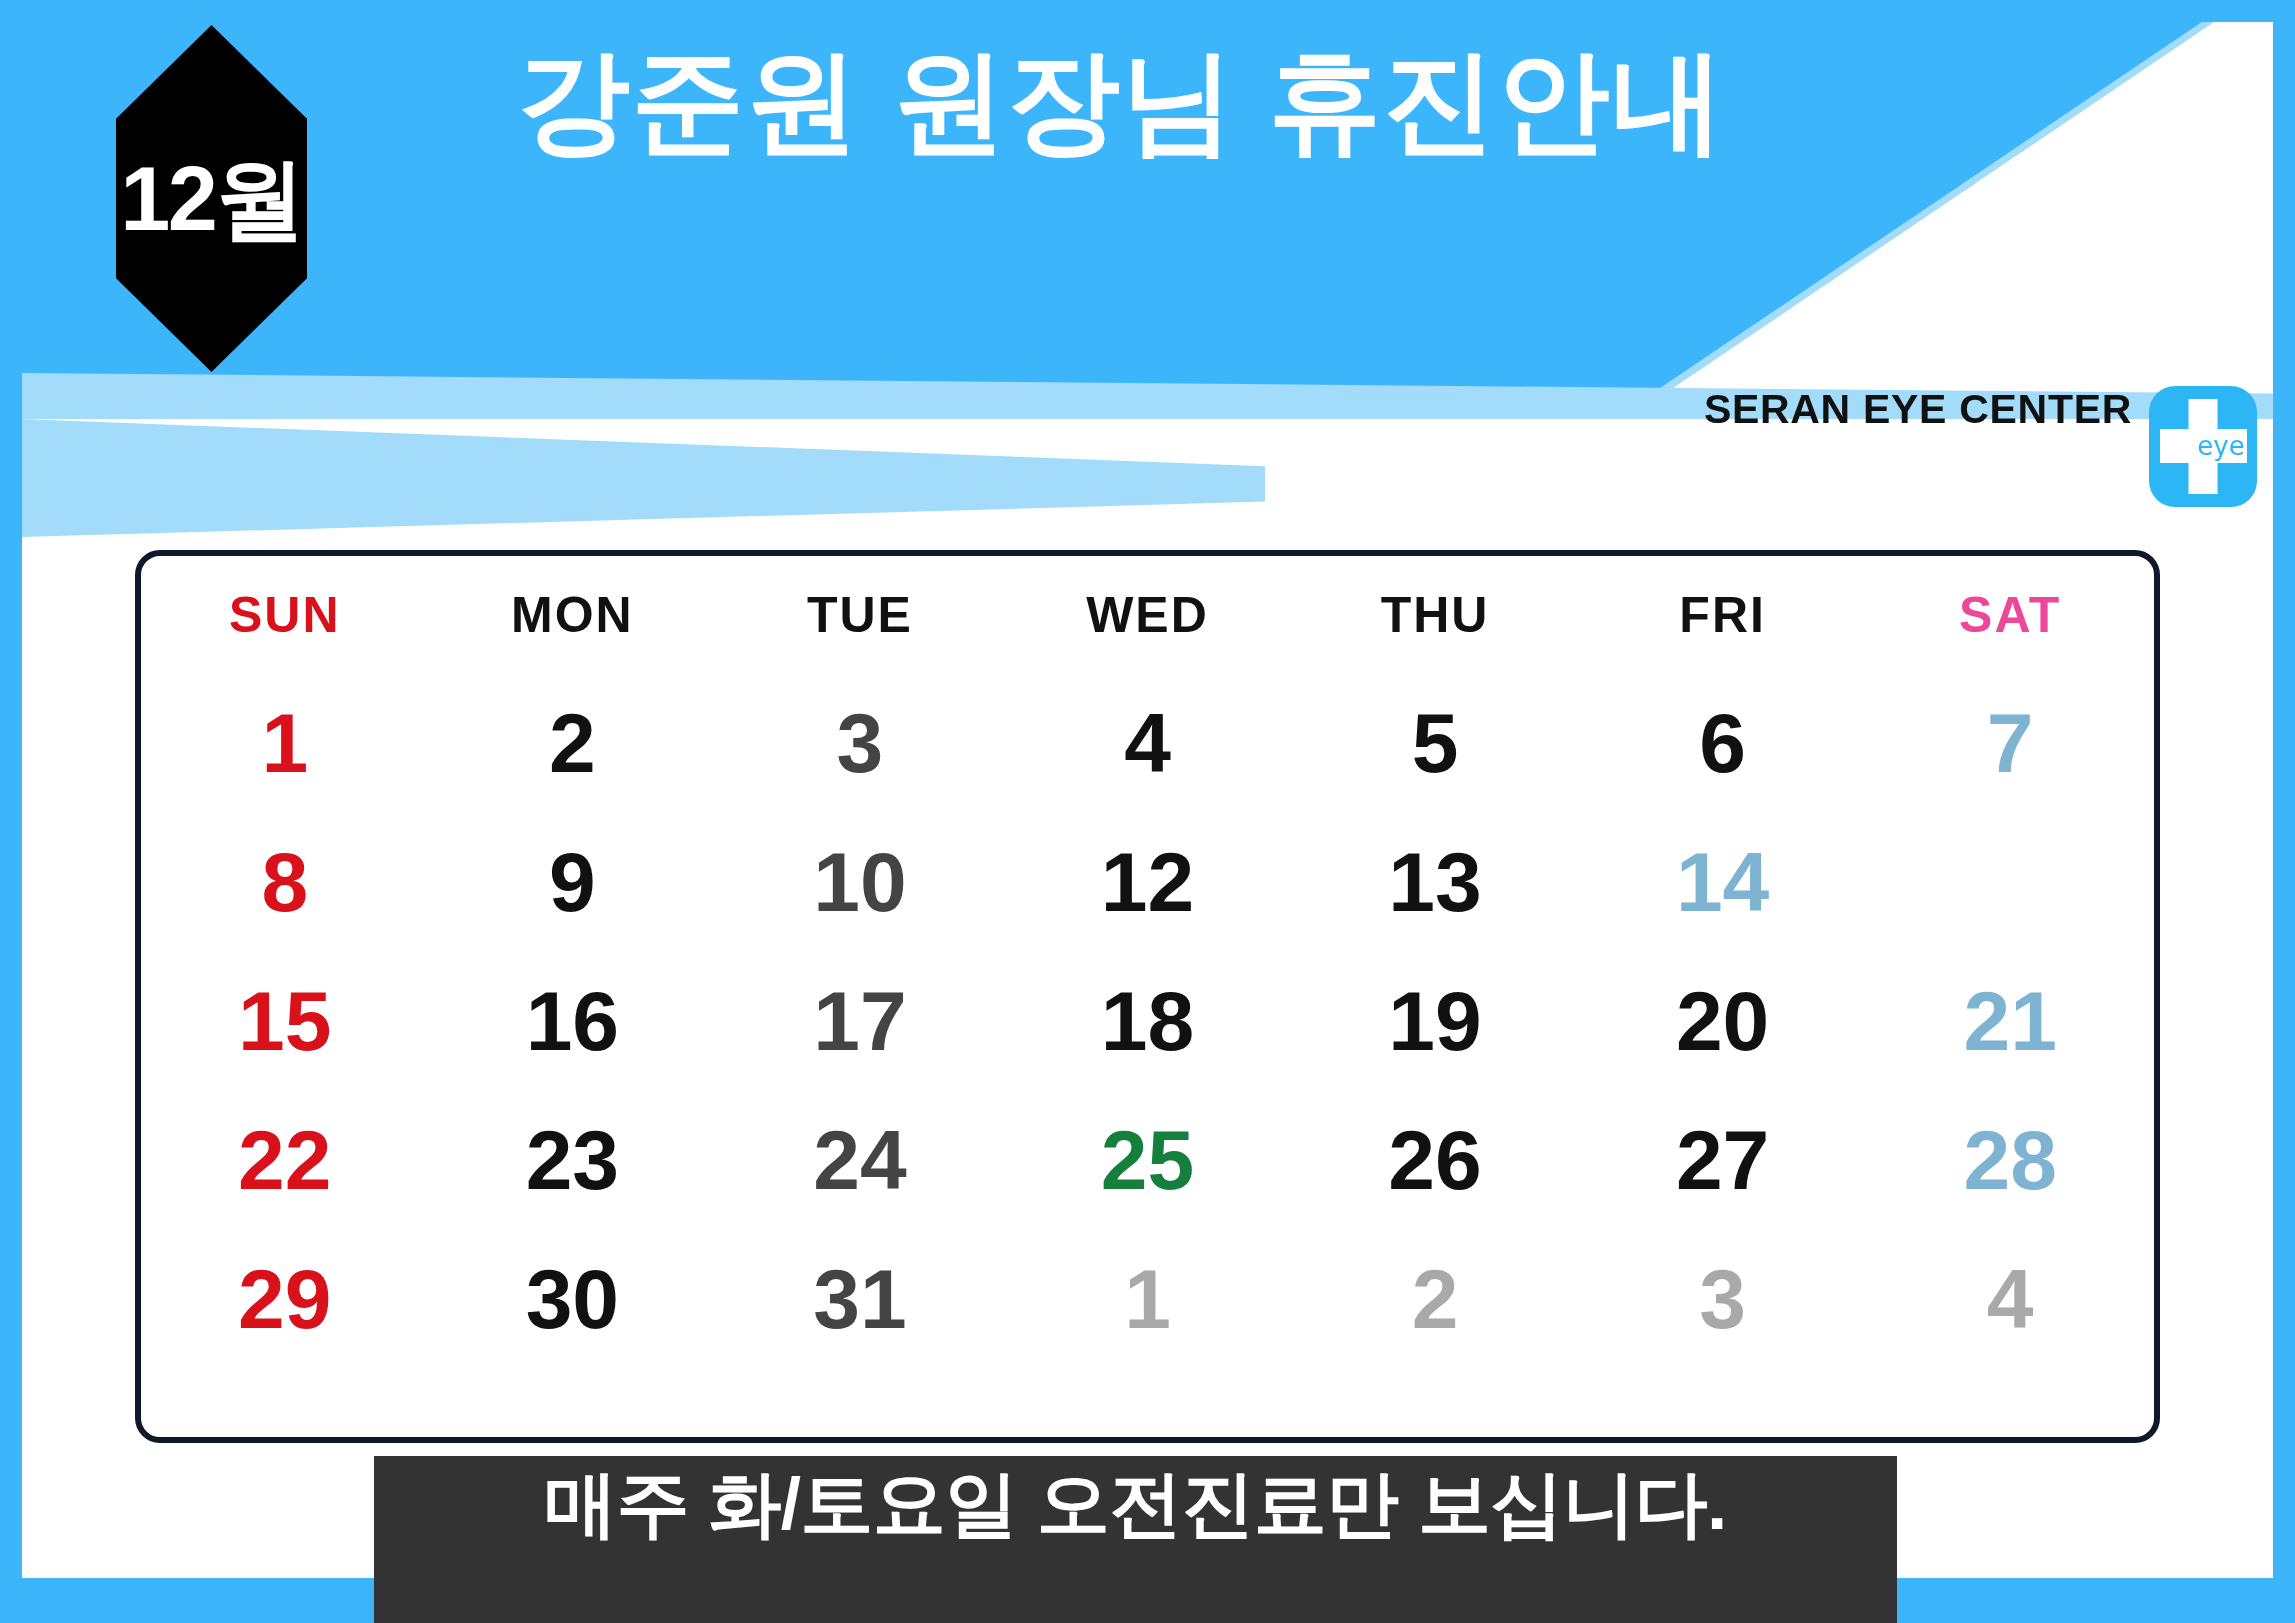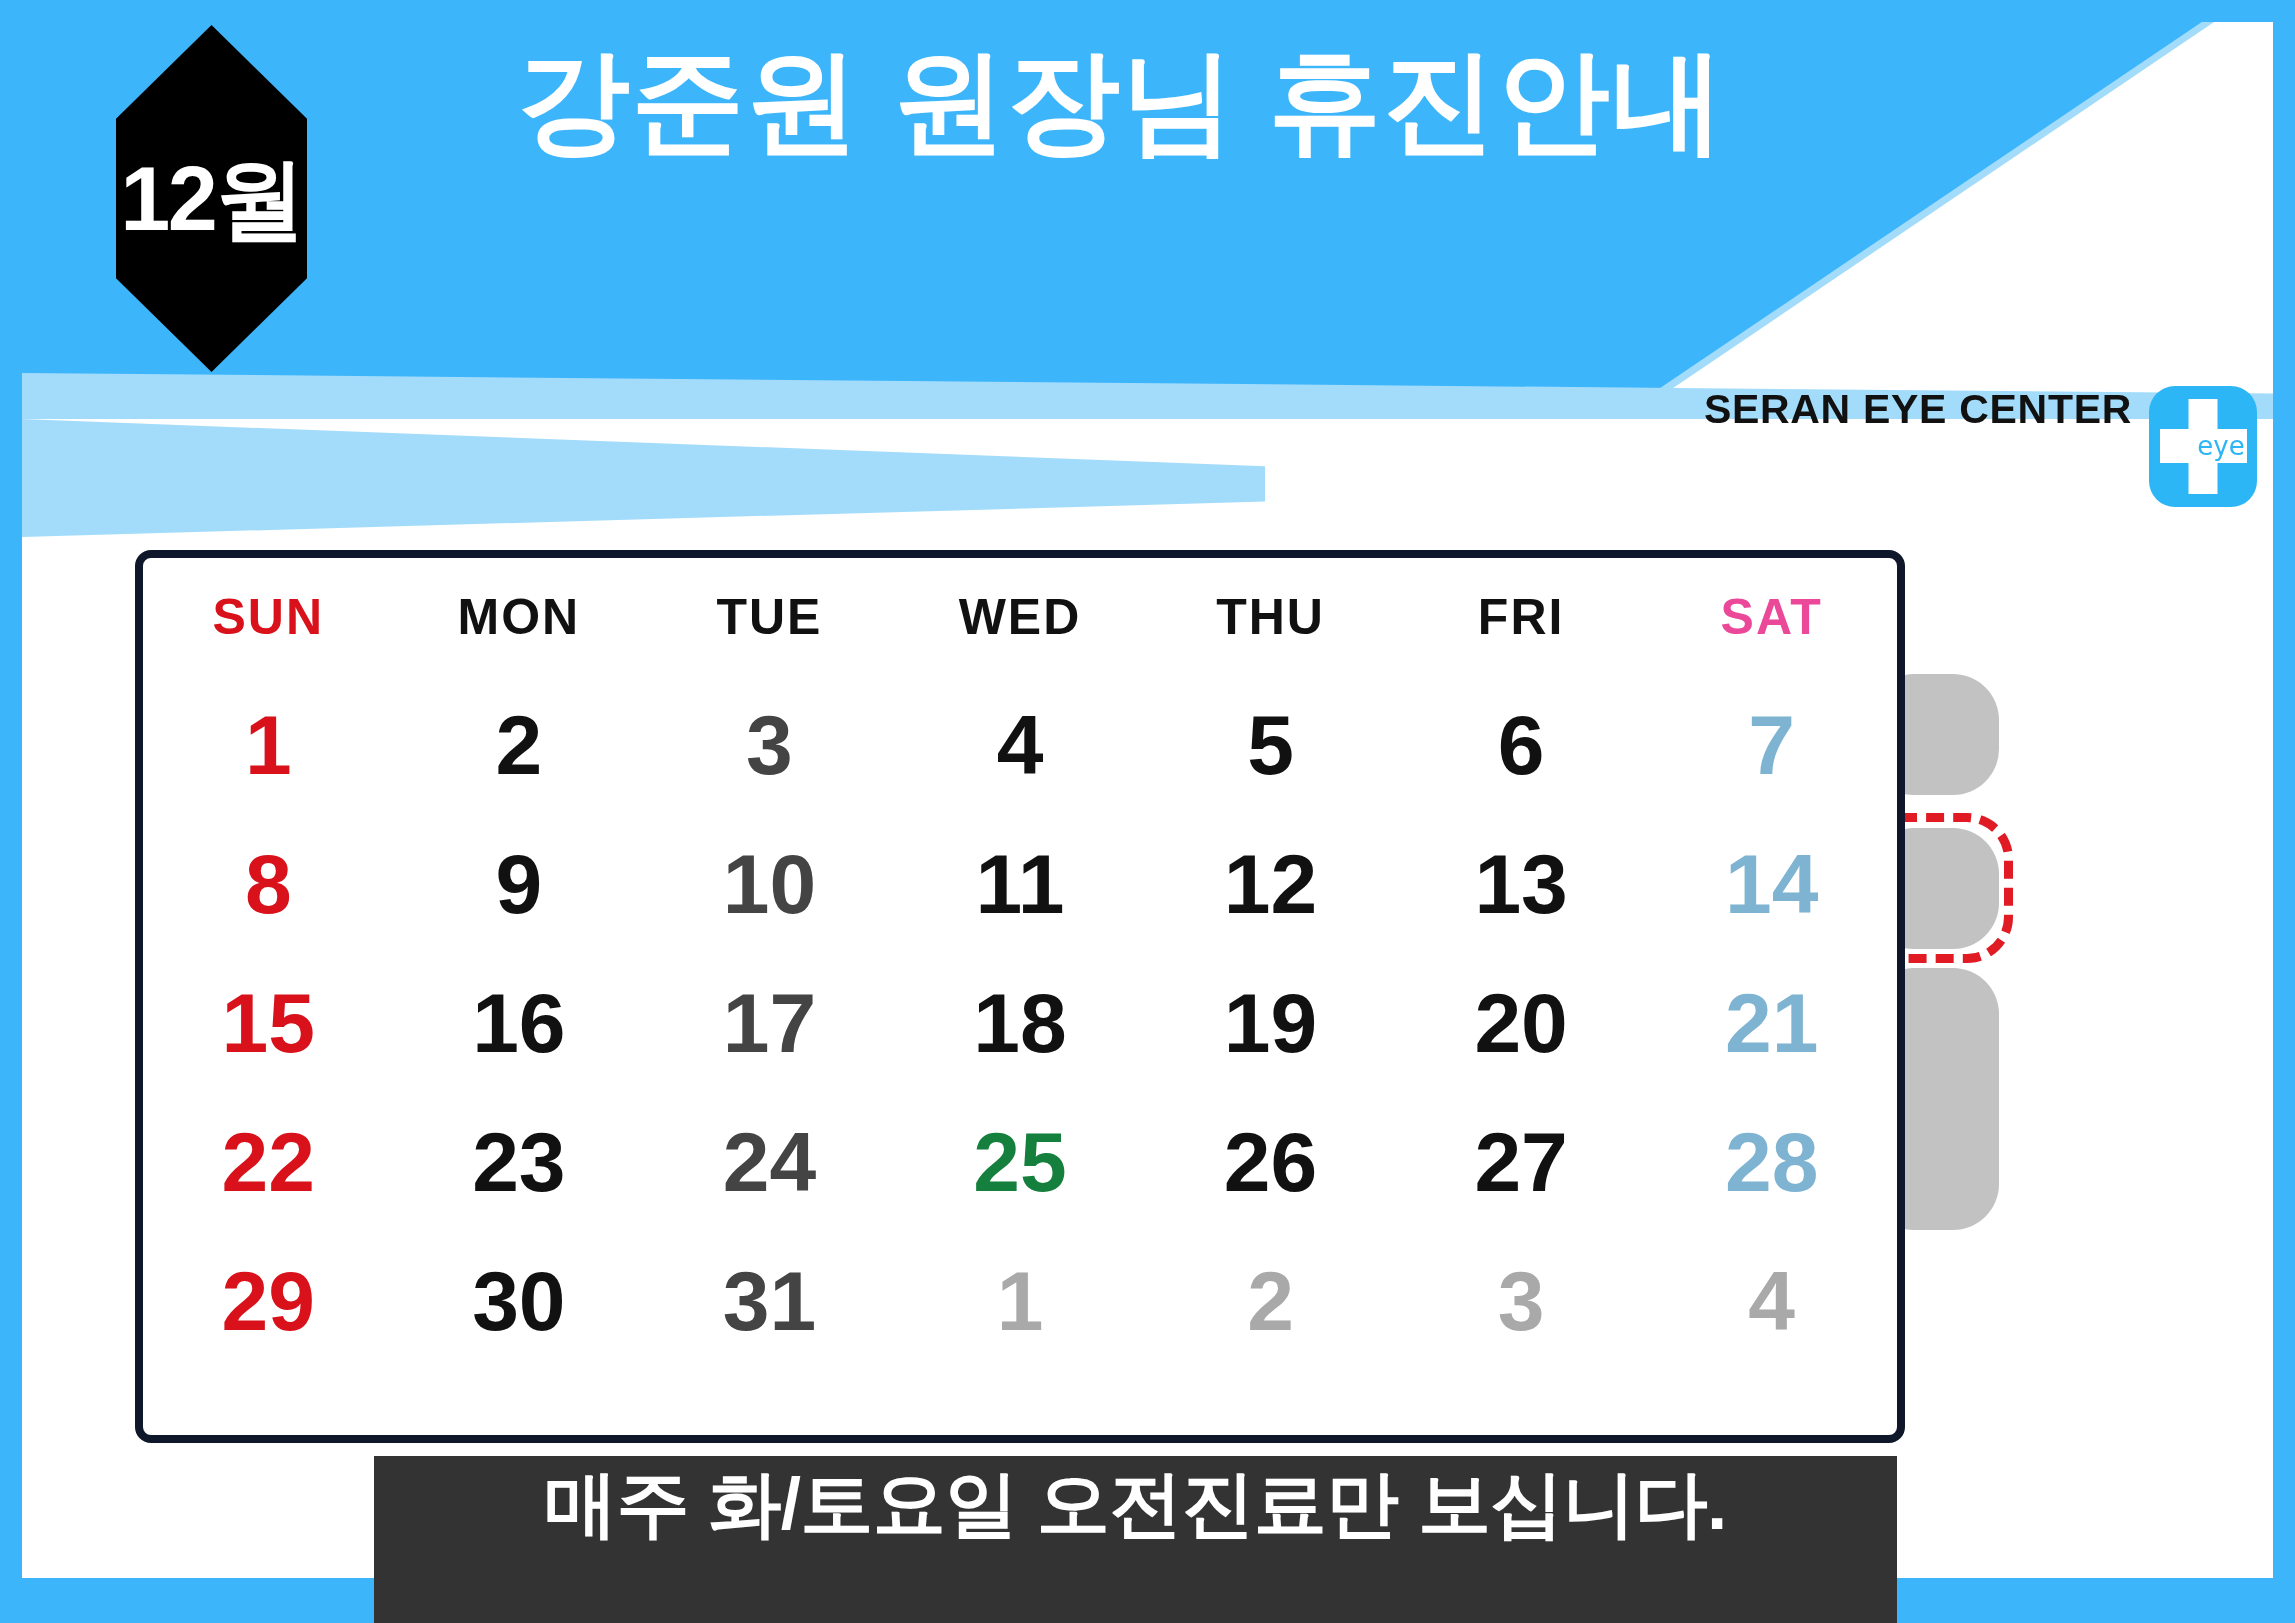--- a/index.html
+++ b/index.html
@@ -122,23 +122,23 @@
     color:#2cb6f5;
     font-family:"DejaVu Sans", sans-serif;
     line-height:1;
     padding-left:36px;
   }
 
   
   .calendar-frame{
     position:absolute;
     left:135px; top:550px;
-    width:1770px; height:893px;
-    border:8px solid #0f172a;
-    border-radius:16px;
+    width:2025px; height:893px;
+    border:6px solid #0f172a;
+    border-radius:25px;
     background:#ffffff;
     box-sizing:border-box;
     z-index:5;
   }
   .cal-grid{
     position:relative;
     width:100%;height:100%;
   }
   .cal-row{
     display:grid;
@@ -271,21 +271,20 @@
         <div class="cal-cell">4</div>
         <div class="cal-cell">5</div>
         <div class="cal-cell">6</div>
         <div class="cal-cell sat-hl">7</div>
       </div>
 
       <div class="cal-row cal-week-row">
         <div class="cal-cell sun">8</div>
         <div class="cal-cell">9</div>
         <div class="cal-cell tue-hl">10</div>
-        <div class="cal-cell">11</div>
         <div class="cal-cell">12</div>
         <div class="cal-cell">13</div>
         <div class="cal-cell sat-hl">14</div>
       </div>
 
       <div class="cal-row cal-week-row">
         <div class="cal-cell sun">15</div>
         <div class="cal-cell">16</div>
         <div class="cal-cell tue-hl">17</div>
         <div class="cal-cell">18</div>

